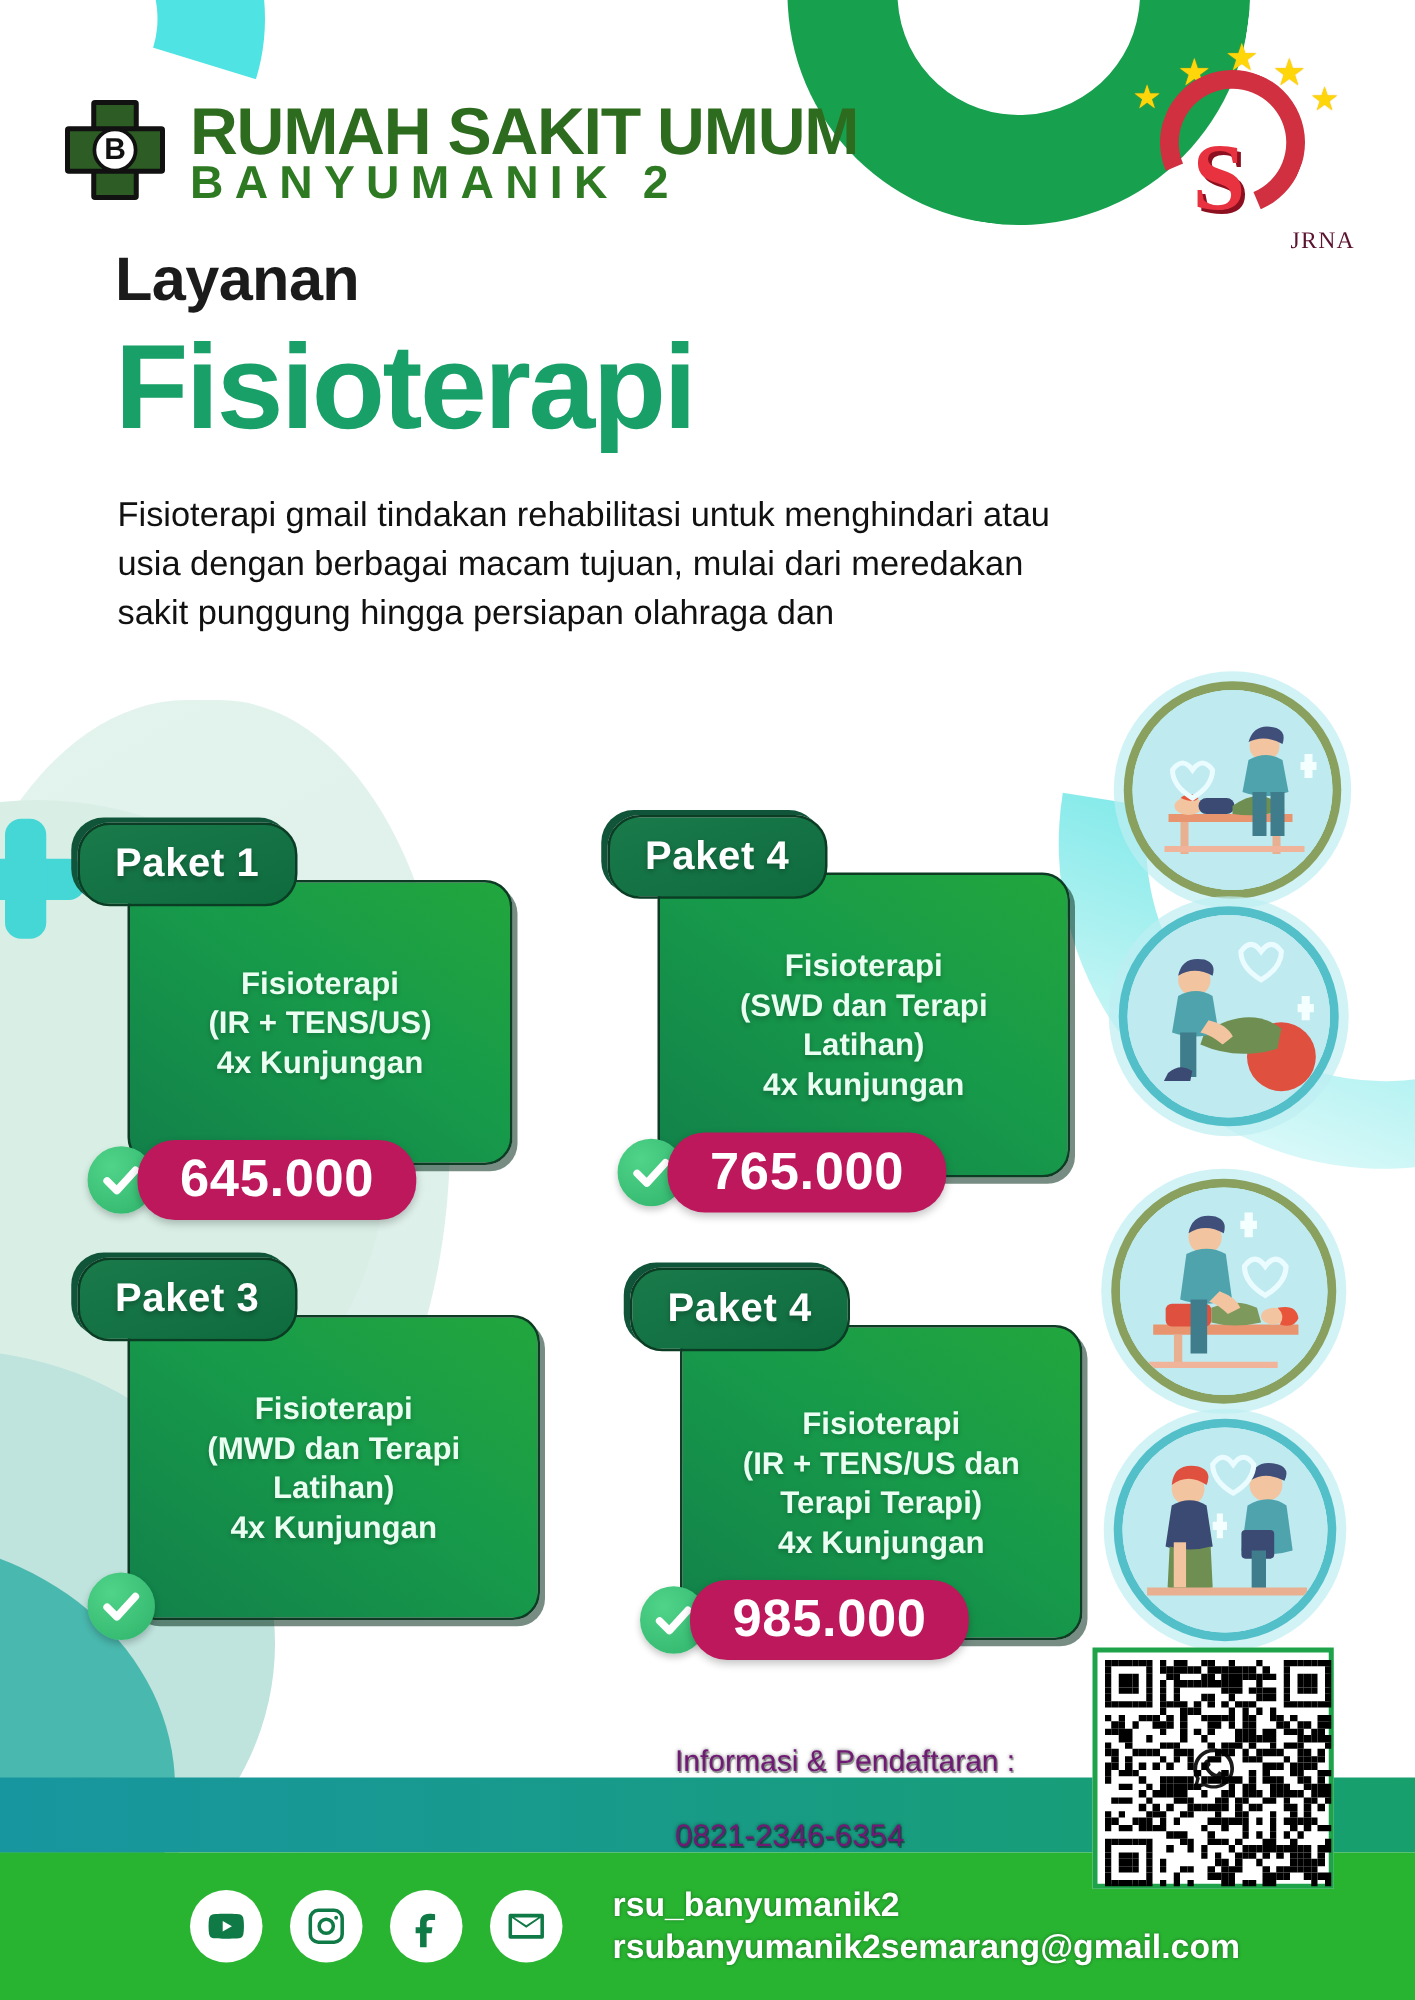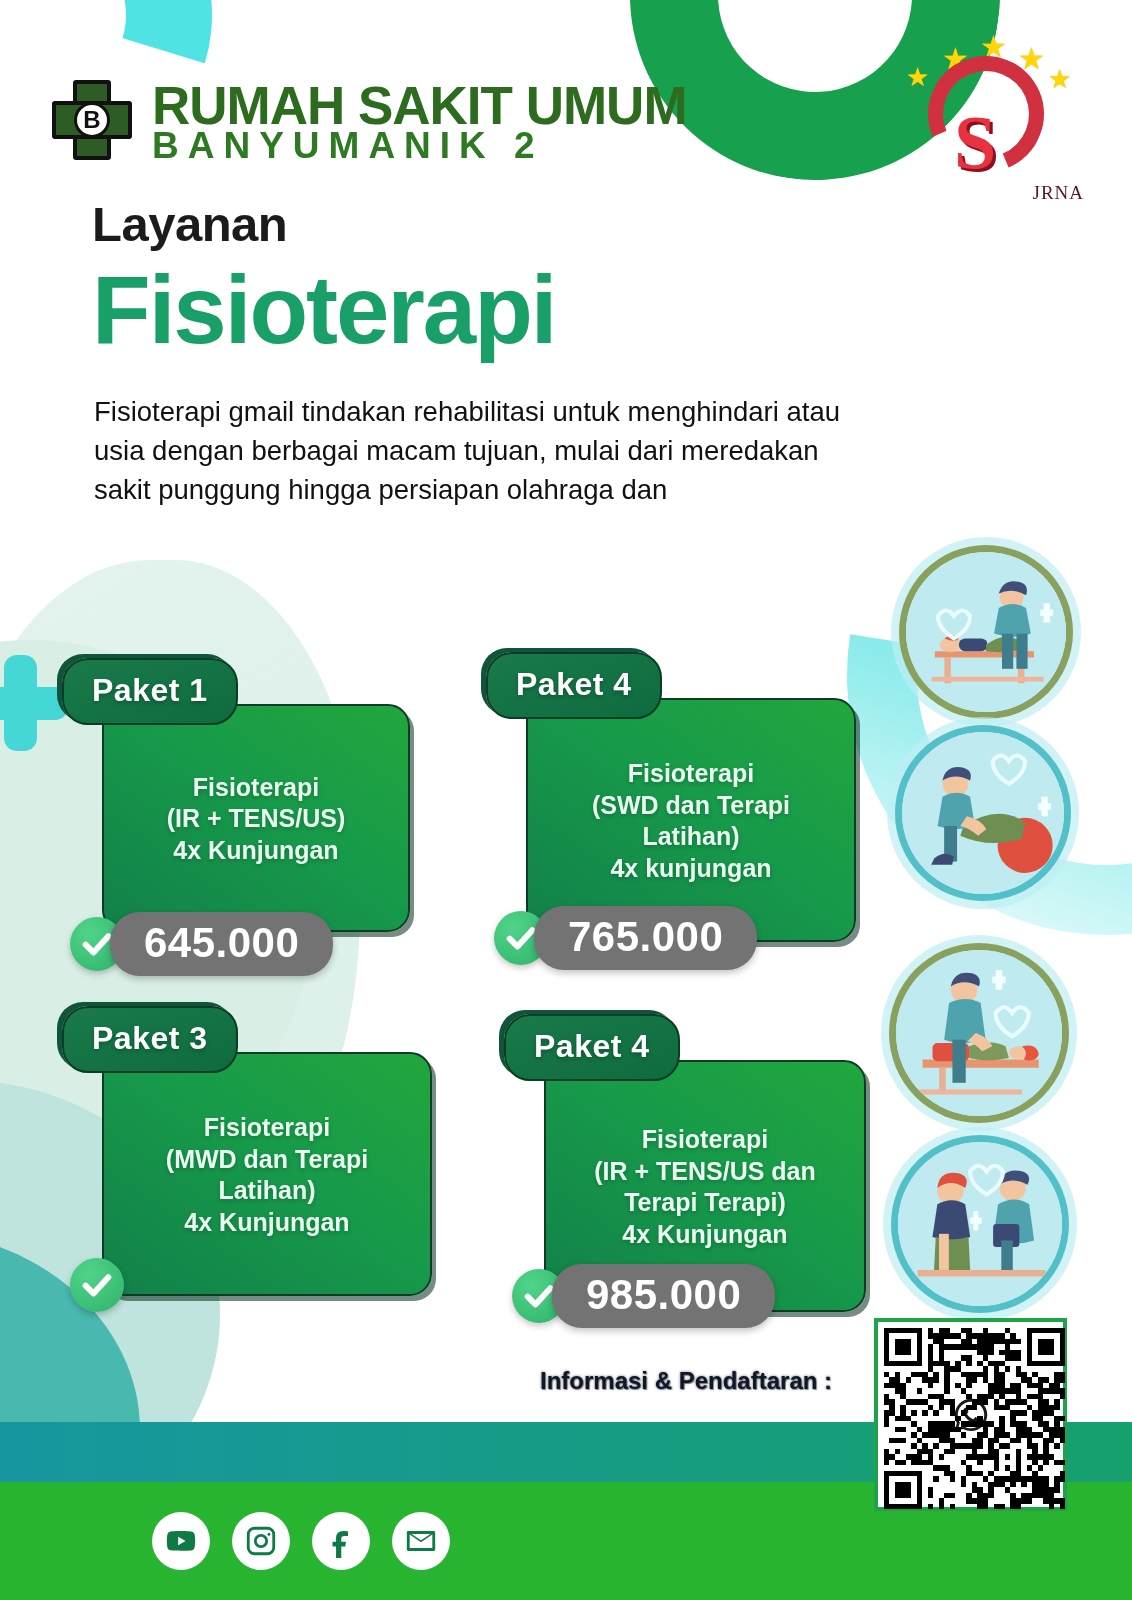--- a/index.html
+++ b/index.html
@@ -136,39 +136,39 @@
   .price-row { position:absolute; left:8px; z-index:4; display:flex; align-items:center; }
   .check {
     width:54px; height:54px; border-radius:50%;
     background:radial-gradient(circle at 35% 30%, #4fd48a, #2fb36a);
     display:flex; align-items:center; justify-content:center;
     box-shadow:0 3px 6px rgba(0,0,0,.22); flex:0 0 auto;
   }
   .check svg { width:34px; height:34px; }
   .pill {
     margin-left:-14px;
-    background:#737373; border-radius:30px;
+    background:#be185d; border-radius:30px;
     padding:9px 34px 11px 34px;
     color:#fff; font-size:42px; font-weight:700; letter-spacing:.5px;
     line-height:1.05; white-space:nowrap;
     box-shadow:0 3px 7px rgba(0,0,0,.24);
   }
 
   
   .illus { position:absolute; z-index:7; border-radius:50%; overflow:hidden;
     background:radial-gradient(circle at 50% 45%, #caf0f2 0%, #a9e6ec 70%, #8fdde5 100%);
     box-shadow:0 0 0 9px rgba(190,238,242,.75); }
   .illus.ringo { box-shadow:0 0 0 7px #8aa05e, 0 0 0 15px rgba(190,238,242,.7); }
   .illus.ringt { box-shadow:0 0 0 7px #52bfc9, 0 0 0 15px rgba(190,238,242,.7); }
   .illus svg { width:100%; height:100%; display:block; }
 
   
   .contact { position:absolute; left:540px; top:1366px; z-index:8; }
-  .contact div { color:#0f172a; font-weight:700; line-height:1.26;
-    text-shadow:0 0 3px rgba(0,0,0,.55), 1px 1px 0 rgba(0,0,0,.35); }
+  .contact div { color:#701a75; font-weight:400; line-height:1.26;
+    text-shadow:0 0 3px rgba(0,0,0,.55), 1px 1px 0 rgba(0,0,0,.35);margin-top:29px; }
   .contact .c-head { font-size:24px; }
   .contact .c-num { font-size:25px; }
 
   
   .qr-wrap { position:absolute; left:874px; top:1318px; z-index:9;
     background:#fff; border:4px solid #1ea34a; padding:6px; width:193px; height:193px; }
   .qr-canvas { position:relative; width:100%; height:100%; background:#fff; }
   .qr-canvas .m { position:absolute; background:#000; }
   .qr-wa { position:absolute; left:50%; top:50%; transform:translate(-50%,-50%);
     width:48px; height:48px; border-radius:50%; background:#fff;
@@ -403,20 +403,21 @@
             </svg>
         </div>
         <div class="pill">985.000</div>
       </div>
     </div>
 
   </div>
 
   <div class="contact">
     <div class="c-head">Informasi &amp; Pendaftaran :</div>
+    <div class="c-num">0821-2346-6354</div>
   </div>
 
   <div class="qr-wrap">
     <div class="qr-canvas" id="qrCanvas">
       <div class="qr-wa">
         <svg viewBox="0 0 32 32">
             <path fill="#1a1a1a" d="M16 3C8.8 3 3 8.8 3 16c0 2.3.6 4.5 1.7 6.4L3 29l6.8-1.8c1.8 1 3.9 1.5 6.2 1.5 7.2 0 13-5.8 13-13S23.2 3 16 3zm0 23.6c-2 0-3.9-.5-5.6-1.5l-.4-.2-4 1 1.1-3.9-.3-.4A10.6 10.6 0 0 1 5.4 16C5.4 10.1 10.1 5.4 16 5.4S26.6 10.1 26.6 16 21.9 26.6 16 26.6zm6-7.9c-.3-.2-1.9-.9-2.2-1-.3-.1-.5-.2-.7.2s-.8 1-1 1.2c-.2.2-.4.2-.7.1-.3-.2-1.4-.5-2.6-1.6-1-.9-1.6-1.9-1.8-2.3-.2-.3 0-.5.1-.7l.5-.6c.2-.2.2-.3.3-.5.1-.2 0-.4 0-.6l-1-2.3c-.2-.6-.5-.5-.7-.5h-.6c-.2 0-.6.1-.9.4-.3.3-1.2 1.2-1.2 2.8s1.2 3.3 1.4 3.5c.2.2 2.4 3.7 5.9 5.2.8.4 1.5.6 2 .7.8.3 1.6.2 2.2.1.7-.1 1.9-.8 2.2-1.5.3-.8.3-1.4.2-1.5-.1-.2-.3-.3-.6-.4z"></path>
           </svg>
       </div>
     <div class="m" style="left: 0px; top: 0px; width: 5.48485px; height: 5.48485px;"></div>
@@ -999,15 +1000,19 @@
     <div class="soc">
       <svg viewBox="0 0 24 24">
           <path d="M14.5 8.5H17V5.3c-.4-.1-1.8-.3-3.4-.3-3.4 0-5.1 2-5.1 5.1v2.4H6v3.4h2.5V24h3.7v-8.1h2.8l.5-3.4h-3.3v-2c0-1.3.4-2 2.3-2z"></path>
         </svg>
     </div>
     <div class="soc">
       <svg viewBox="0 0 24 24">
           <path d="M3 5h18a1 1 0 0 1 1 1v12a1 1 0 0 1-1 1H3a1 1 0 0 1-1-1V6a1 1 0 0 1 1-1zm1 2.4V17h16V7.4l-8 5.4-8-5.4zM5.3 7l6.7 4.5L18.7 7H5.3z"></path>
         </svg>
     </div>
+    <div class="foot-text">
+      <div class="l1">rsu_banyumanik2</div>
+      <div class="l2">rsubanyumanik2semarang@gmail.com</div>
+    </div>
   </div>
 
 </div>
 
 </body></html>

